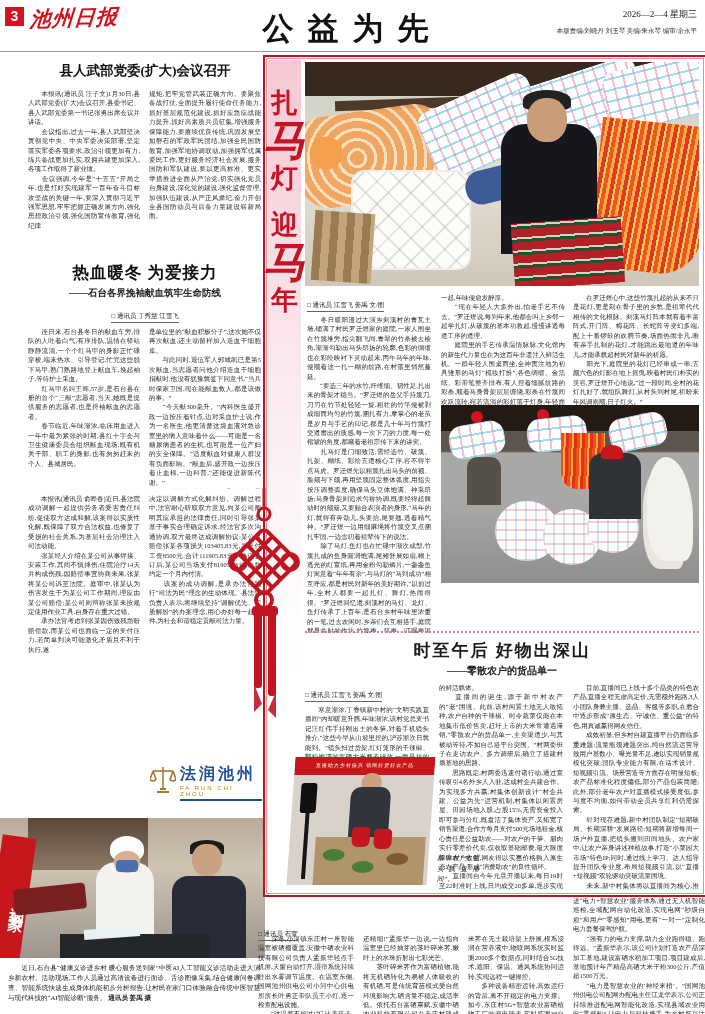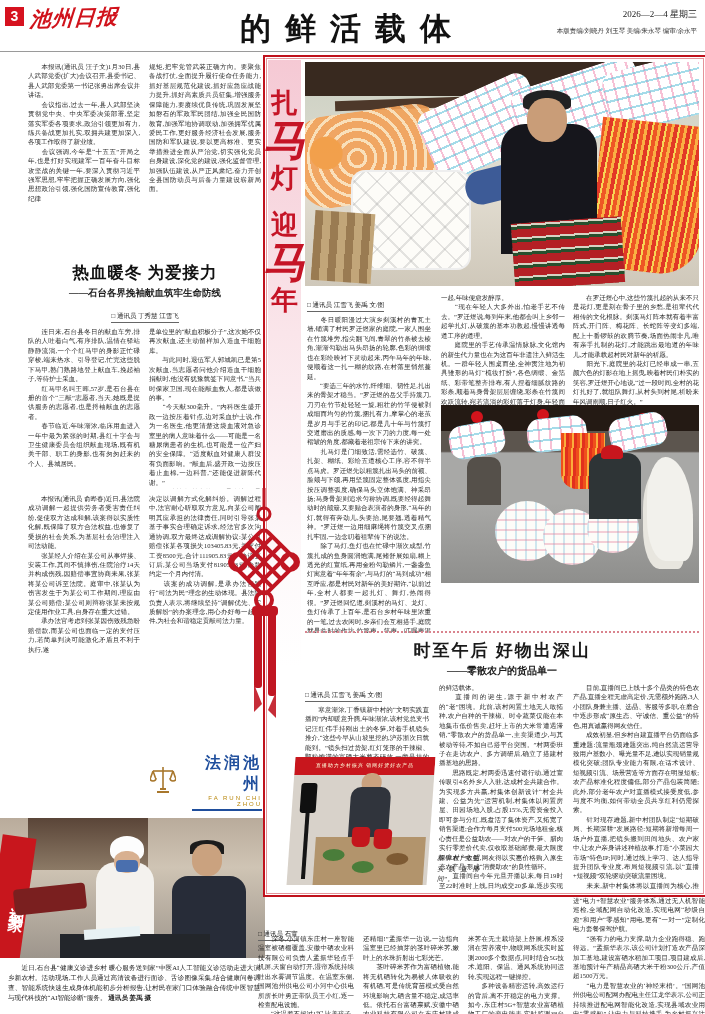--- a/index.html
+++ b/index.html
@@ -31,21 +31,21 @@
   .art2{position:absolute;left:28px;top:262px;width:234px;}
   .art2 .t-title{font-size:16.5px;letter-spacing:1px;}
   .art2 .sub{font-size:9.5px;font-weight:bold;text-align:center;margin:3px 0 4px 0;}
   .art2 .byl{text-align:center;margin-bottom:4px;}
   .art2 .col{width:112px;height:162px;}
   .art3{position:absolute;left:28px;top:486px;width:234px;}
   .art3 .t-title{font-size:16px;line-height:1.45;letter-spacing:2px;}
   .art3 .cols{margin-top:8px;}
   .art3 .col{width:112px;height:248px;}
   .farun{position:absolute;left:150px;top:758px;width:112px;height:48px;background:#fff;
-         display:flex;align-items:center;gap:16px;text-align:right;}
+         display:flex;align-items:center;gap:4px;}
   .farun-txt{display:flex;flex-direction:column;border-bottom:2px solid #1f4e9c;padding-bottom:2px;}
   .farun-cn{font-size:16px;font-weight:bold;color:#1f4e9c;letter-spacing:3px;}
   .farun-en{font-size:6px;color:#b8860b;letter-spacing:2px;font-family:"Liberation Sans",sans-serif;}
   
   .lphoto{position:absolute;left:0;top:818px;width:265px;height:140px;overflow:hidden;
           background:linear-gradient(180deg,#b9ab9b 0%,#cfc4b4 35%,#9d958c 100%);}
   .lp-shop{position:absolute;left:28px;top:0;width:120px;height:52px;
            background:linear-gradient(180deg,#5a4538,#8c7a66);}
   .lp-banner{position:absolute;left:-6px;top:18px;width:34px;height:118px;background:#c8161d;
              transform:rotate(8deg);color:#fff;font-size:15px;font-weight:bold;
@@ -162,26 +162,27 @@
   .scol.c3{left:210px;width:96px;}
   .scol.c4{left:315px;top:0;width:132px;height:118px;}
 </style>
 </head>
 <body>
 
 <div class="page">
 
   <div class="pagenum">3</div>
   <div class="masthead">池州日报</div>
-  <div class="section-title">的鲜活载体</div>
+  <div class="section-title">公益为先</div>
   <div class="hdate">2026—2—4 星期三</div>
   <div class="hcredits">本版责编/刘晓丹 刘玉琴  美编/朱永琴  编审/余永平</div>
   <div class="header-rule"></div>
 
   <div class="art1">
+    <div class="t-title">县人武部党委(扩大)会议召开</div>
     <div class="cols">
       <div class="col coltext">　　本报讯(通讯员 汪子文)1月30日,县人武部党委(扩大)会议召开,县委书记、县人武部党委第一书记张勇出席会议并讲话。
 　　会议指出,过去一年,县人武部坚决贯彻党中央、中央军委决策部署,坚定落实军委各项要求,政治引领更加有力,练兵备战更加扎实,双拥共建更加深入,各项工作取得了新业绩。
 　　会议强调,今年是“十五五”开局之年,也是打好实现建军一百年奋斗目标攻坚战的关键一年,要深入贯彻习近平强军思想,牢牢把握正确发展方向,强化思想政治引领,强化国防宣传教育,强化纪律</div>
       <div class="col coltext">规矩,把牢党管武装正确方向。要聚焦备战打仗,全面提升履行使命任务能力,抓好基层规范化建设,抓好应急应战能力提升,抓好高素质兵员征集,增强服务保障能力,要赓续优良传统,巩固发展坚如磐石的军政军民团结,加强全民国防教育,加强军地协调联动,加强拥军优属爱民工作,更好服务经济社会发展,服务国防和军队建设,要以更高标准、更实举措推进全面从严治党,切实强化党员自身建设,深化党的建设,强化监督管理,加强队伍建设,从严正风肃纪,奋力开创全县国防动员与后备力量建设崭新局面。</div>
     </div>
   </div>
 
   <div class="art2">
     <div class="t-title">热血暖冬 为爱接力</div>

